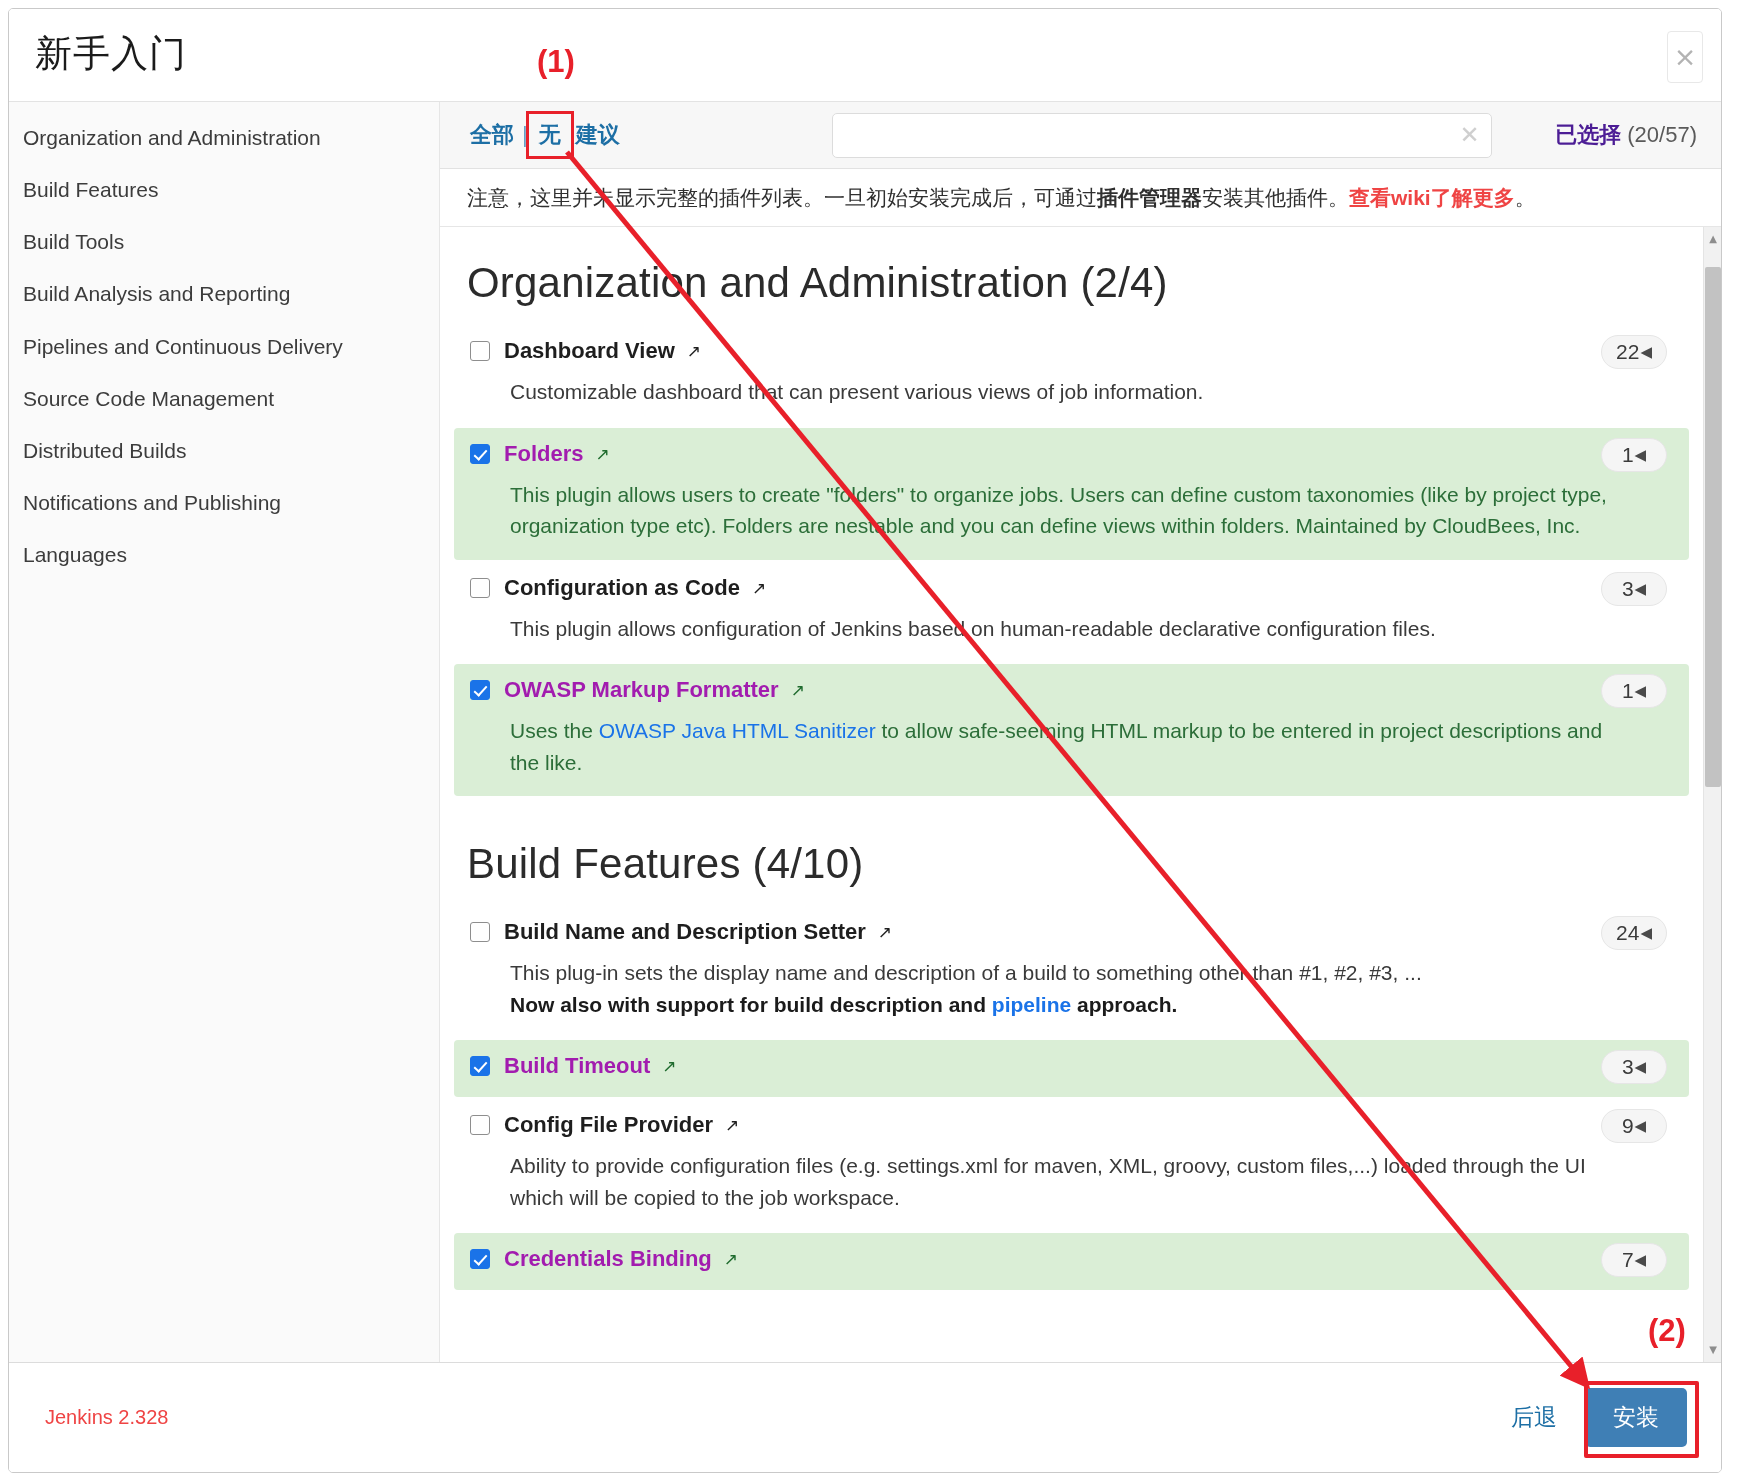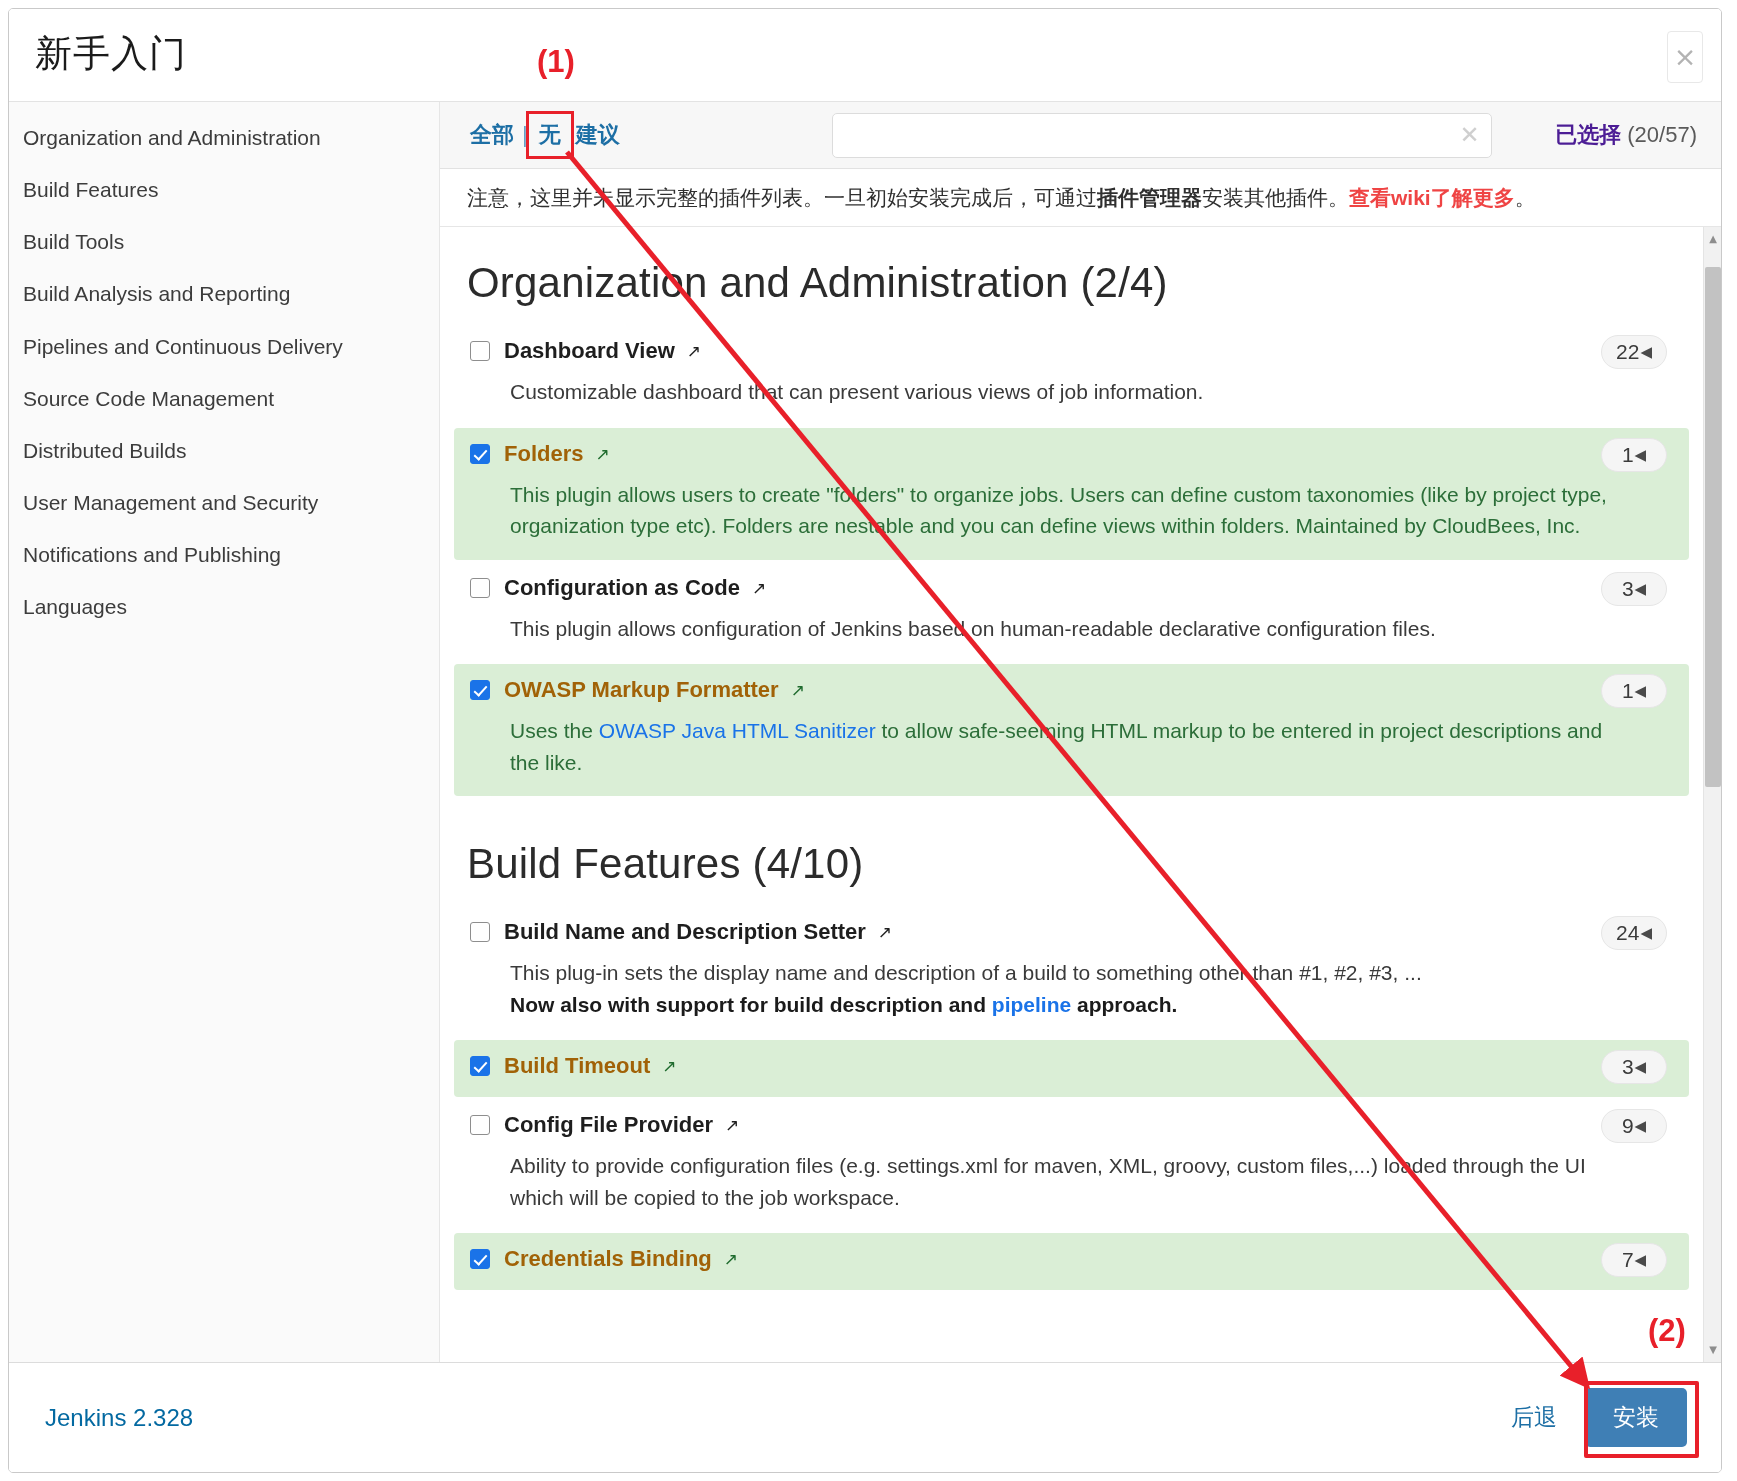--- a/index.html
+++ b/index.html
@@ -237,21 +237,21 @@
     border: solid #fff;
     border-width: 0 2.6px 2.6px 0;
     transform: rotate(42deg);
   }
   .p-name {
     font-size: 22px;
     font-weight: 700;
     color: #1e1e1e;
     cursor: pointer;
   }
-  .plugin.selected .p-name { color: #a16207; }
+  .plugin.selected .p-name { color: #a21caf; }
   .ext-icon {
     font-size: 17px;
     color: #1e1e1e;
     margin-left: 2px;
     cursor: pointer;
     font-family: "DejaVu Sans", sans-serif;
   }
   .plugin.selected .ext-icon { color: #1f6b2e; }
 
   .p-desc {
@@ -319,22 +319,22 @@
     flex: 0 0 110px;
     height: 110px;
     border-top: 1px solid #dcdcdc;
     background: #fff;
     display: flex;
     align-items: center;
     padding: 0 34px 0 36px;
     position: relative;
   }
   .version {
-    font-size: 24px;
-    color: #0369a1;
+    font-size: 20px;
+    color: #ef4444;
   }
   .footer-actions {
     margin-left: auto;
     display: flex;
     align-items: center;
     gap: 28px;
   }
   .back-link {
     font-size: 23px;
     color: #1d6fa5;
@@ -399,21 +399,20 @@
     <div class="body-row">
 
       <div class="sidebar">
         <div class="side-item">Organization and Administration</div>
         <div class="side-item">Build Features</div>
         <div class="side-item">Build Tools</div>
         <div class="side-item">Build Analysis and Reporting</div>
         <div class="side-item">Pipelines and Continuous Delivery</div>
         <div class="side-item">Source Code Management</div>
         <div class="side-item">Distributed Builds</div>
-        <div class="side-item">User Management and Security</div>
         <div class="side-item">Notifications and Publishing</div>
         <div class="side-item">Languages</div>
       </div>
 
       <div class="main">
 
         <div class="filterbar">
           <div class="tabs">
             <span class="tab">全部</span>
             <span class="tab-sep">|</span>

